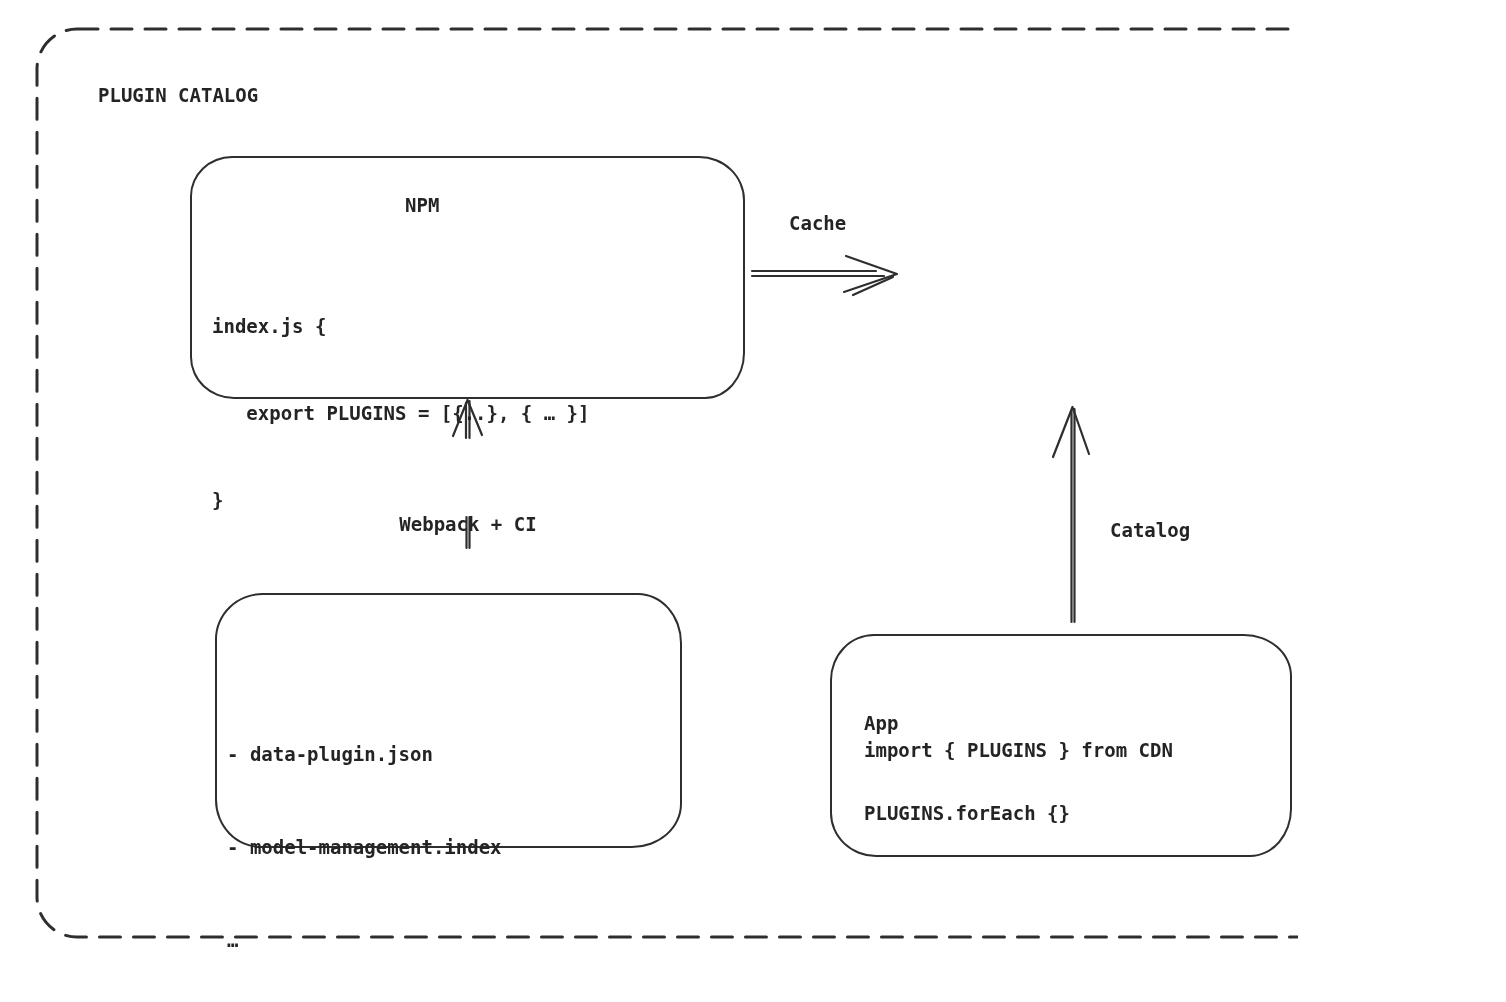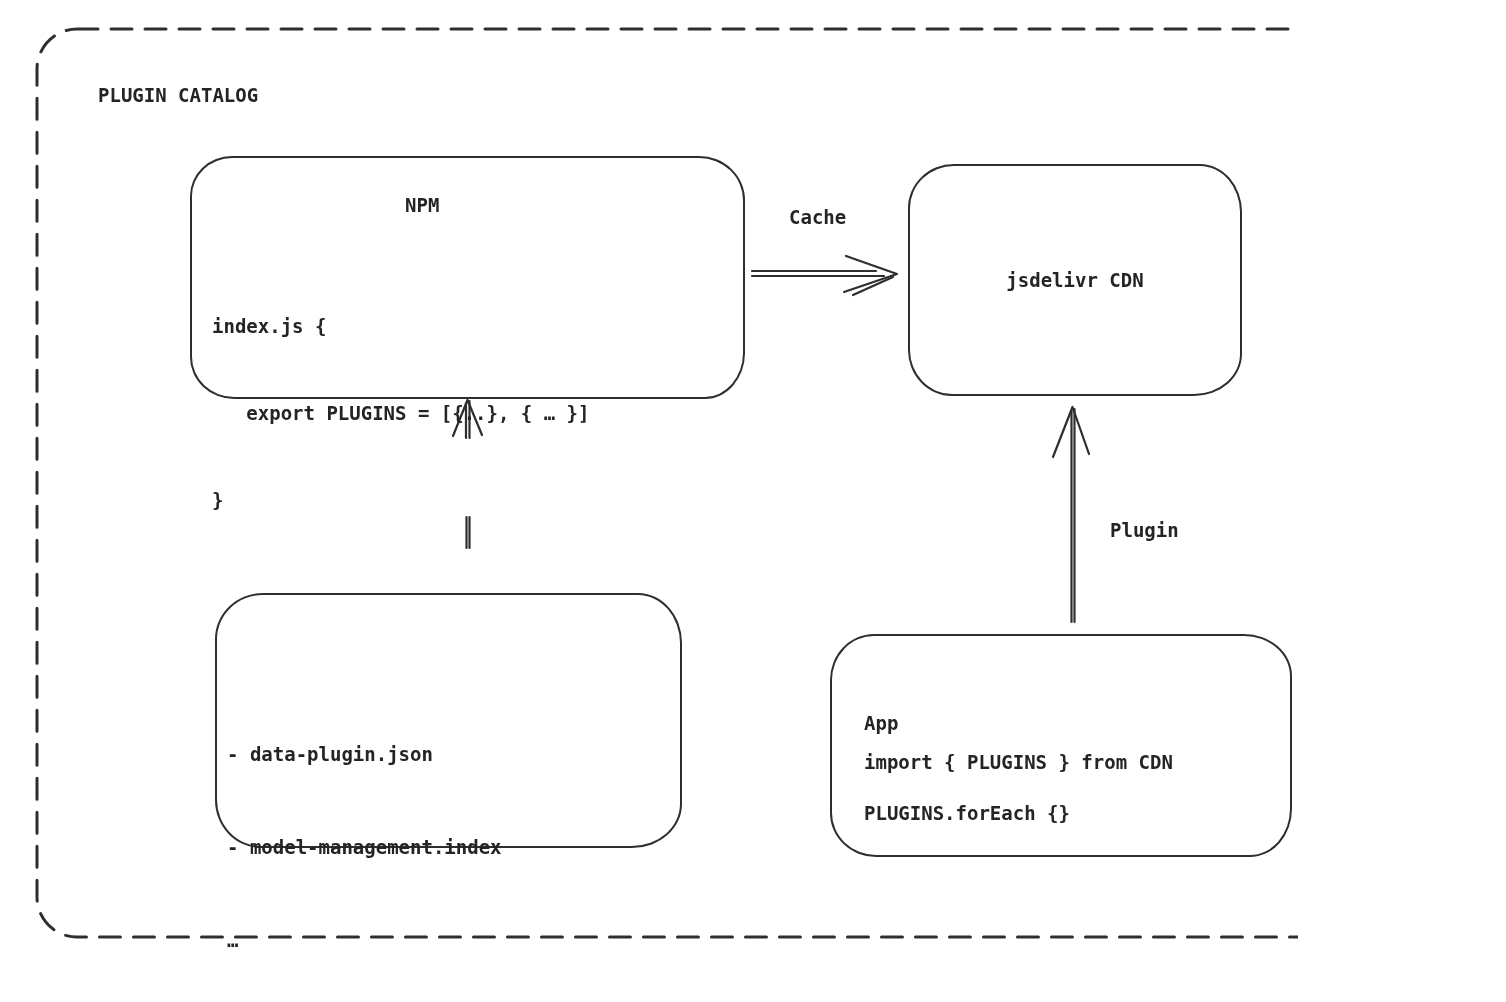--- a/index.html
+++ b/index.html
@@ -57,25 +57,25 @@
   }
   .node-app {
     left: 830px; top: 634px; width: 462px; height: 223px;
     border-radius: 44px 48px 42px 46px / 46px 42px 48px 44px;
   }
   .abs { position: absolute; white-space: pre; }
   .npm-title { left: 213px; top: 36px; }
   .npm-code { left: 20px; top: 96px; line-height: 29px; }
   .repo-lines { left: 10px; top: 82px; line-height: 31px; }
   .app-title { left: 32px; top: 48px; margin-top: 28px; }
-  .app-import { left: 32px; top: 103px; margin-top: 12px; }
+  .app-import { left: 32px; top: 103px; }
   .app-foreach { left: 32px; top: 166px; }
   .label { position: absolute; z-index: 2; white-space: pre; }
   .page-title { left: 98px; top: 84px; }
-  .cache-label { left: 789px; top: 206px; }
+  .cache-label { left: 789px; top: 212px; }
   .build-label { left: 468px; top: 449px; transform: translateX(-50%); text-align: center; line-height: 30px; white-space: pre; }
   .repo-caption { left: 291px; top: 571px; }
   .import-label { left: 1110px; top: 519px; }
 </style>
 </head>
 <body>
 
 <div class="canvas">
 
   <svg class="overlay" width="1506" height="1002" viewBox="0 0 1506 1002">
@@ -108,26 +108,27 @@
 
   <div class="node node-npm">
     <div class="abs npm-title">NPM</div>
     <div class="abs npm-code">
       <div>index.js {</div>
       <div>   export PLUGINS = [{..}, { … }]</div>
       <div>}</div>
     </div>
   </div>
 
-  <div class="node node-cdn">
-    <div>jsdelivr CDN</div>
-  </div>
 
   <div class="label cache-label">Cache</div>
-  <div class="label import-label">Plugin</div>
+  <div class="label build-label">
+    <div>Webpack + CI</div>
+    <div>onMerge</div>
+  </div>
+  <div class="label import-label">Catalog</div>
 
   <div class="node node-repo">
     <div class="abs repo-lines">
       <div>- data-plugin.json</div>
       <div>- model-management.index</div>
       <div>…</div>
     </div>
   </div>
 
   <div class="node node-app">

